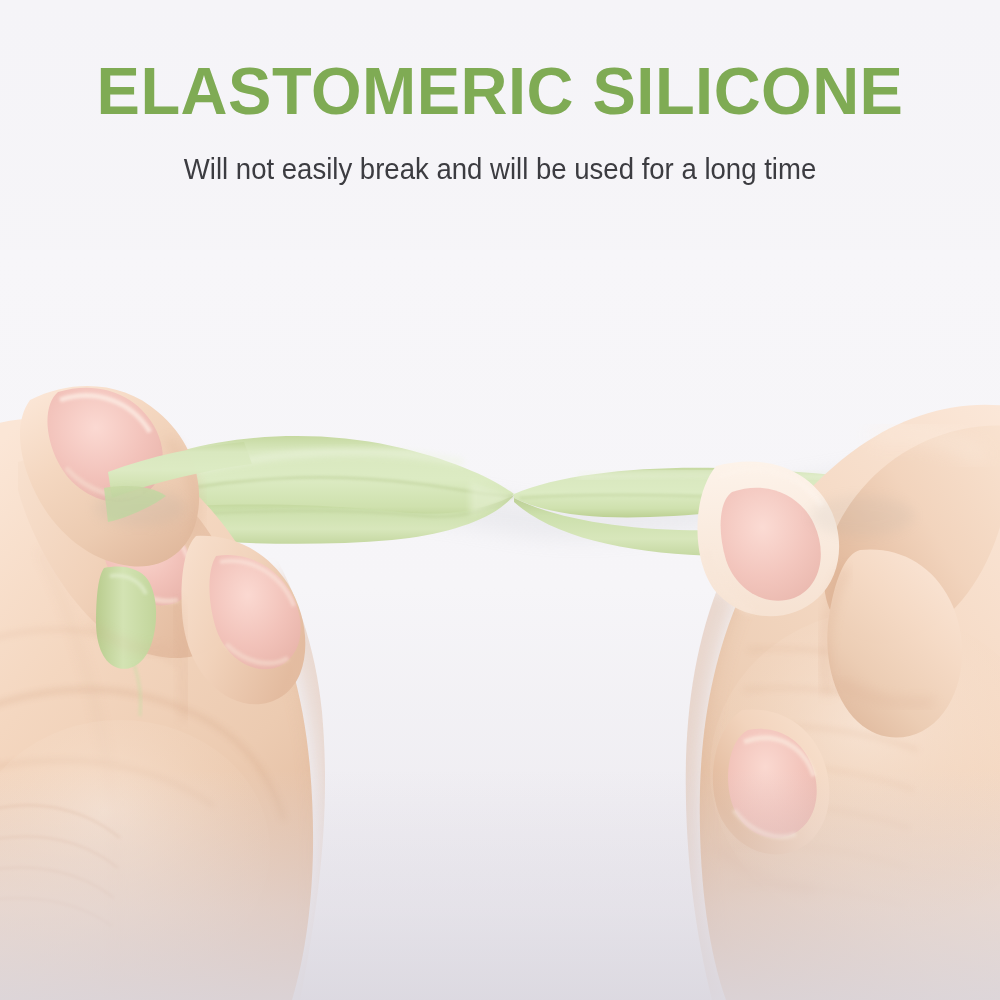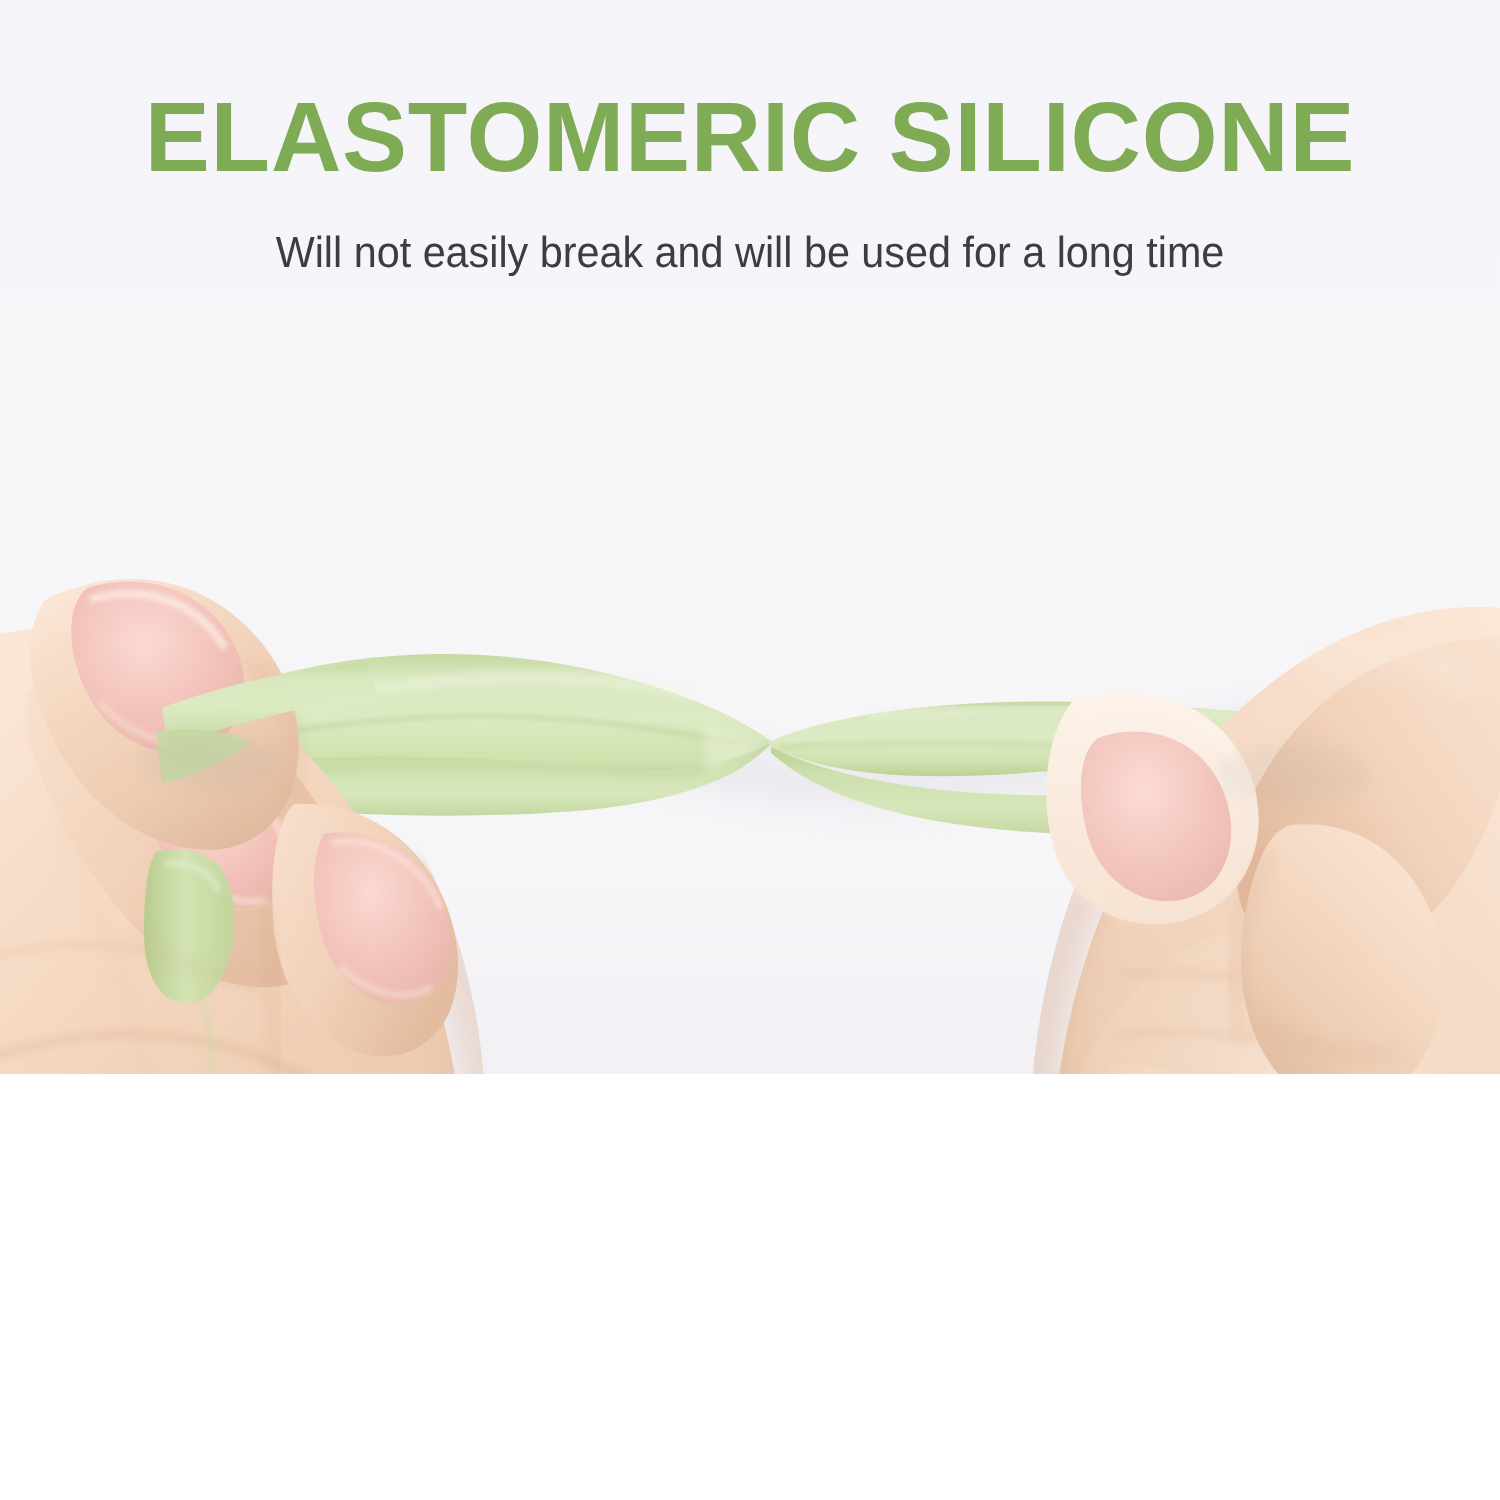--- a/index.html
+++ b/index.html
@@ -3,21 +3,21 @@
 <meta charset="utf-8">
 <style>
   html, body {
     margin: 0;
     padding: 0;
     background: #ffffff;
   }
   #stage {
     position: relative;
     width: 1000px;
-    height: 716px;
+    height: 1000px;
     overflow: hidden;
     background: linear-gradient(180deg, #f5f4f8 0%, #f6f5f8 30%, #f7f6f9 55%, #efedf1 80%, #ebe9ee 100%);
     font-family: "Liberation Sans", sans-serif;
   }
 
   
   .headline {
     position: absolute;
     left: 0;
     right: 0;

